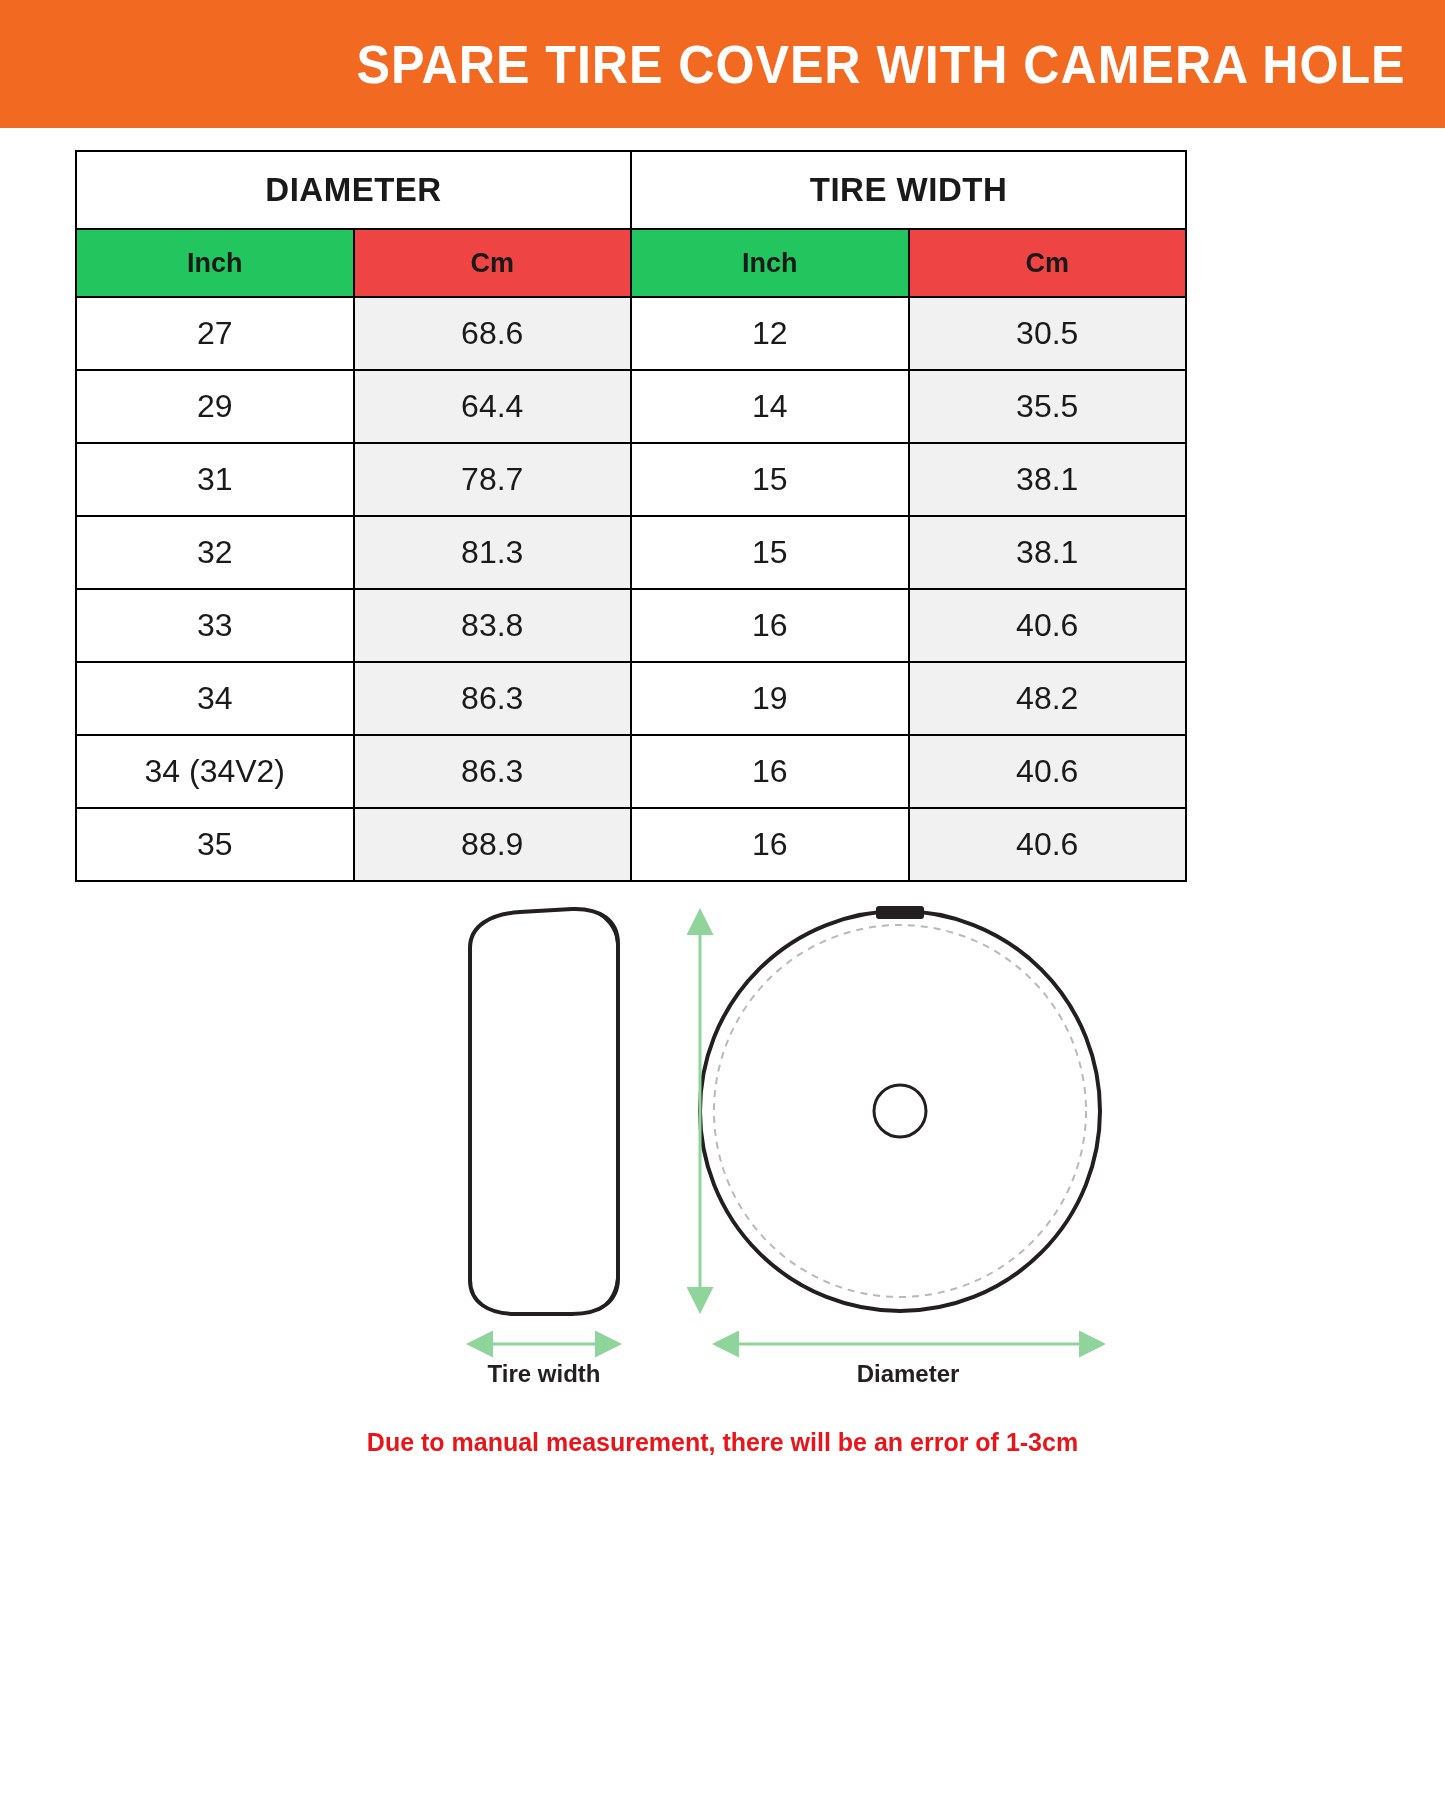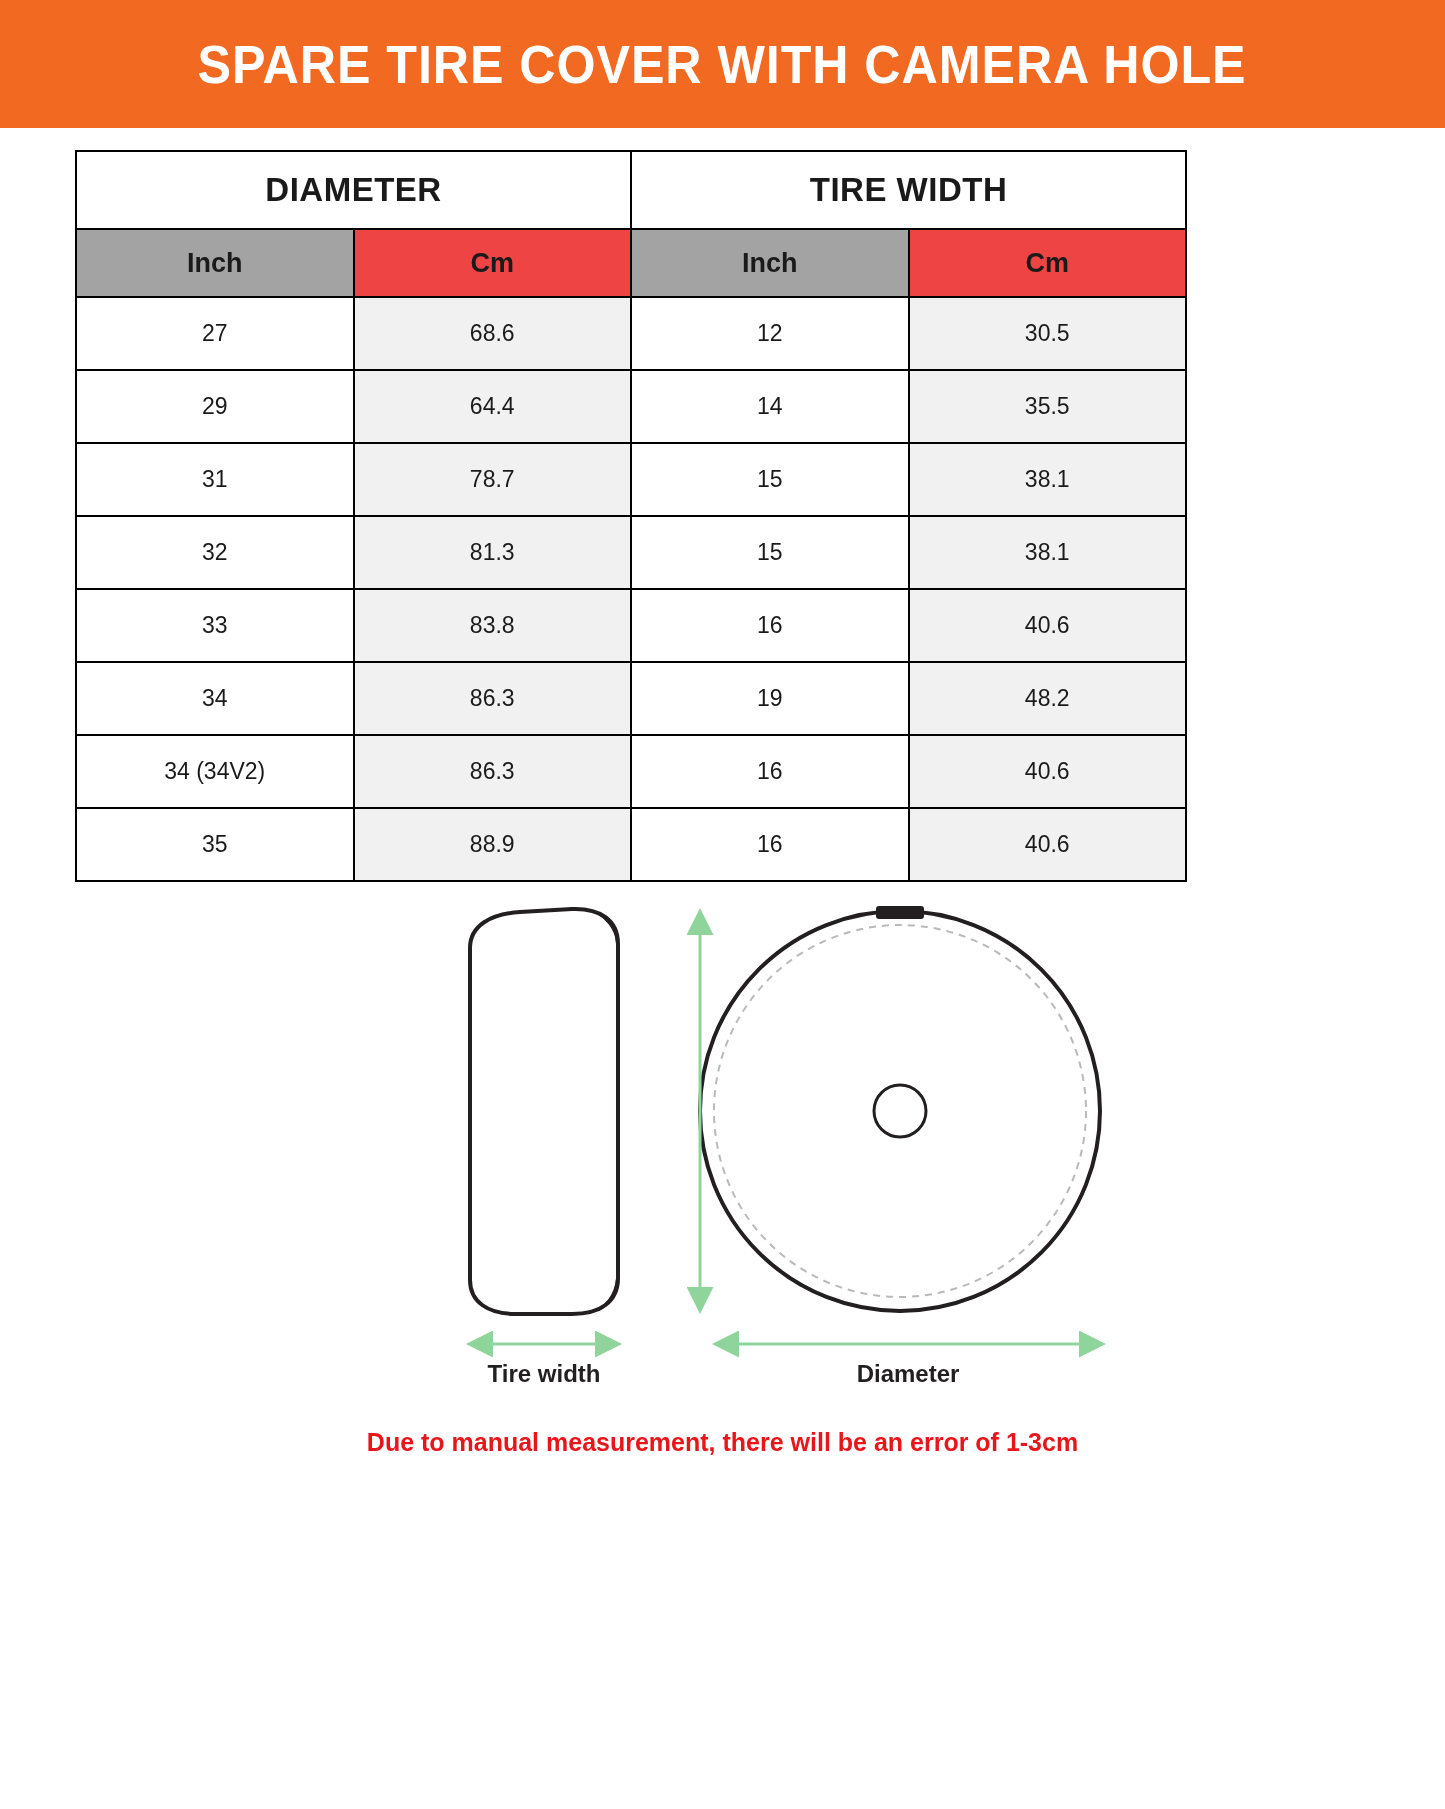--- a/index.html
+++ b/index.html
@@ -15,21 +15,21 @@
     position: relative;
     overflow: hidden;
   }
 
   
   .header {
     background: #f26a21;
     height: 128px;
     display: flex;
     align-items: center;
-    justify-content: center;
+    justify-content: flex-end;
   }
   .header-title {
     color: #ffffff;
     font-size: 54px;
     font-weight: bold;
     letter-spacing: 1px;
     text-align: center;
     font-family: "Liberation Sans", sans-serif;
     transform: scaleX(0.93);
     white-space: nowrap;
@@ -54,27 +54,27 @@
     font-size: 33px;
     font-weight: bold;
     height: 74px;
     background: #ffffff;
     letter-spacing: 0.5px;
   }
   .sub-head th {
     font-size: 27px;
     font-weight: bold;
     height: 64px;
-    background: #a3a3a3;
+    background: #22c55e;
   }
   .sub-head th.shaded {
     background: #ef4444;
   }
   tbody td {
-    font-size: 23px;
+    font-size: 32px;
     height: 69px;
     background: #ffffff;
     font-weight: normal;
   }
   tbody td.shaded {
     background: #f1f1f1;
   }
 
   
   .diagram {

